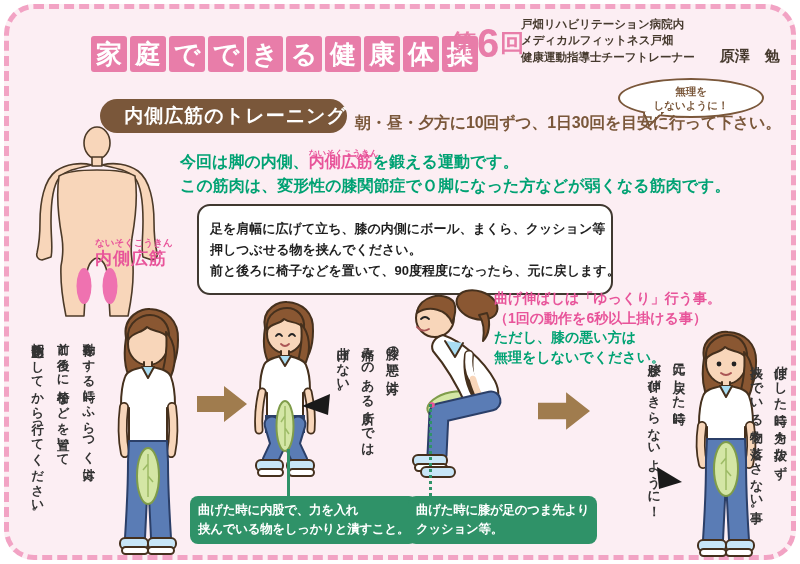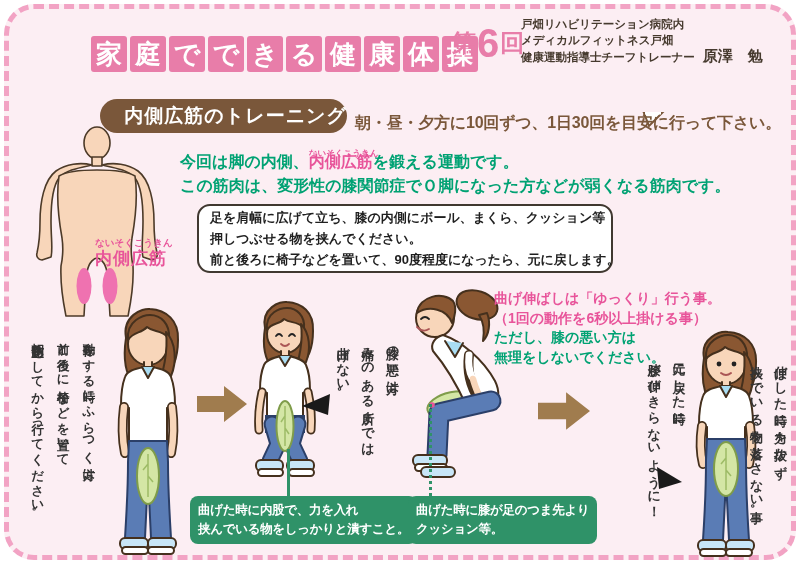--- a/index.html
+++ b/index.html
@@ -8,35 +8,35 @@
   .abs{position:absolute;}
   #inner-bg{top:4px;left:4px;right:4px;bottom:4px;border:5px dashed #f2a3c4;
             border-radius:30px;background:#fceef3;}
   
   .hbox{width:36px;height:36px;background:#e87da9;border-radius:3px;color:#fff;
         font-size:26px;font-weight:bold;text-align:center;line-height:37px;
         display:inline-block;margin-right:3px;vertical-align:top;}
   #issue{display:flex;align-items:center;color:#e87da9;font-weight:bold;}
   #issue .sm{font-size:24px;} #issue .lg{font-size:40px;line-height:40px;padding:0 1px;}
   #org{color:#463a2e;font-size:11.5px;line-height:15.5px;font-weight:bold;}
-  #org .name{font-size:15px;margin-left:8px;}
+  #org .name{font-size:15px;margin-left:25px;}
   
   #title-box{background:#7a573a;color:#fff;border-radius:17px;width:247px;height:34px;
              text-align:right;line-height:34px;font-size:19px;font-weight:bold;letter-spacing:1px;}
   #freq{color:#7a573a;font-size:16px;font-weight:bold;letter-spacing:-0.2px;}
   #bubble{width:142px;height:36px;background:#fff;border:2px solid #7a573a;border-radius:50%;
           color:#7a573a;font-size:10.5px;font-weight:bold;text-align:center;line-height:14px;
           display:flex;flex-direction:column;justify-content:center;}
   
   #intro{font-size:16px;font-weight:bold;color:#00a273;line-height:24px;white-space:nowrap;}
   .muscle-wrap{position:relative;display:inline-block;color:#e8549a;}
   .muscle-furi{position:absolute;top:-9px;left:0;width:100%;font-size:8.5px;text-align:center;}
   
   #howto{width:390px;background:#fff;border:2.5px solid #403830;border-radius:13px;
-         padding:1px 11px;font-size:13px;font-weight:bold;color:#1f1f1f;line-height:1.62;white-space:nowrap;}
+         padding:12px 11px;font-size:13px;font-weight:bold;color:#1f1f1f;line-height:1.62;white-space:nowrap;}
   
   #muscle-label{color:#e8549a;font-weight:bold;line-height:1;}
   #muscle-label .furi{font-size:9.5px;display:block;margin-bottom:2px;}
   #muscle-label .nm{font-size:17px;letter-spacing:1px;}
   
   .vtext{writing-mode:vertical-rl;text-orientation:mixed;color:#333;font-weight:bold;
          letter-spacing:1px;}
   .vtext div{margin:0;}
   #vt-left{font-size:12.5px;line-height:2.05;}
   #vt-fig2{font-size:13px;line-height:1.9;}
@@ -65,20 +65,24 @@
     <span class="lg">6</span>
     <span class="sm">回</span>
   </div>
   <div id="org" class="abs" style="left:521px;top:17px;">
     <div>戸畑リハビリテーション病院内</div>
     <div>メディカルフィットネス戸畑</div>
     <div><span>健康運動指導士チーフトレーナー</span><span class="name">原澤　勉</span></div>
   </div>
 
   <div id="title-box" class="abs" style="left:100px;top:99px;">内側広筋のトレーニング</div>
+  <div id="bubble" class="abs" style="left:618px;top:78px;">
+    <div>無理を</div>
+    <div>しないように！</div>
+  </div>
   <svg class="abs" style="left:642px;top:112px;" width="24" height="16">
     <polygon points="2,1 20,1 7,14" fill="#fff" stroke="#7a573a" stroke-width="2"></polygon>
     <rect x="3" y="0" width="16" height="2.5" fill="#fff"></rect>
   </svg>
   <div id="freq" class="abs" style="left:355px;top:113px;">朝・昼・夕方に10回ずつ、1日30回を目安に行って下さい。</div>
 
   <div id="intro" class="abs" style="left:180px;top:150px;">
     <div>
       <span>今回は脚の内側、</span><span class="muscle-wrap"><span class="muscle-furi">ないそくこうきん</span><span>内側広筋</span></span><span>を鍛える運動です。</span>
     </div>

